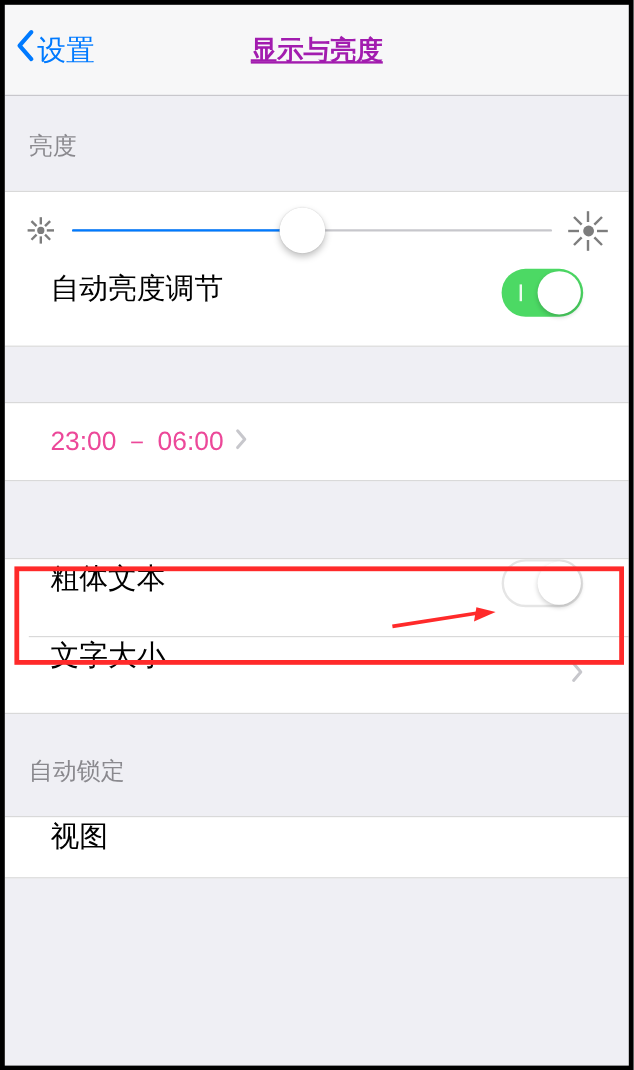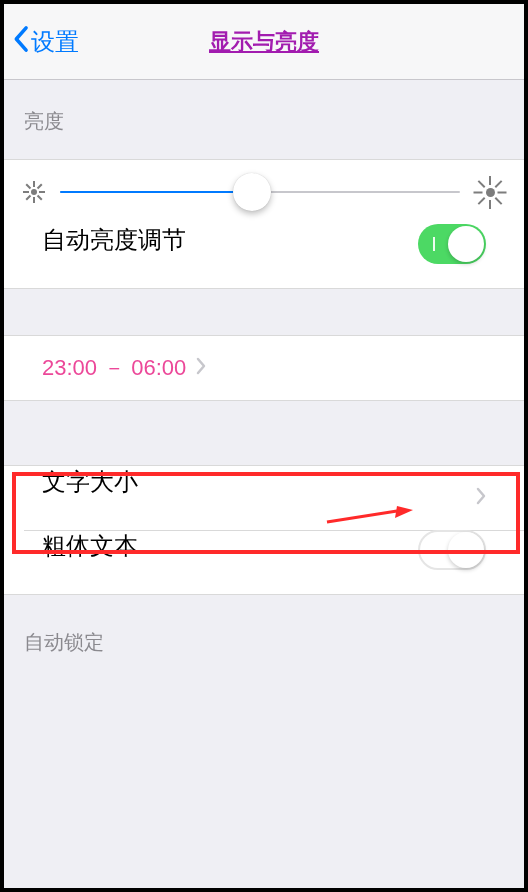--- a/index.html
+++ b/index.html
@@ -279,39 +279,44 @@
   </div>
 
   <div style="height:42px"></div>
 
 
 
   <div style="height:22px"></div>
 
   <div class="cell-group">
     <div class="cell">
+      <div class="cell-label">粗体文本</div>
+      <div class="switch off">
+        <div class="switch-knob"></div>
+      </div>
+    </div>
+    <div class="cell">
       <div class="cell-label">文字大小</div>
       <div class="cell-right">
         <div class="chevron-right">
           <svg width="10" height="18" viewBox="0 0 10 18">
               <path d="M2 2 L8 9 L2 16" stroke="#c7c7cc" stroke-width="2.5" fill="none" stroke-linecap="round" stroke-linejoin="round"></path>
             </svg>
         </div>
       </div>
     </div>
-    <div class="cell">
-      <div class="cell-label">粗体文本</div>
-      <div class="switch off">
-        <div class="switch-knob"></div>
-      </div>
-    </div>
   </div>
 
   <div class="section-header" style="padding-top:34px">自动锁定</div>
 
+  <div class="cell-group">
+    <div class="cell" style="min-height:50px">
+      <div class="cell-label">视图</div>
+    </div>
+  </div>
 
 </div>
 
 <div class="highlight-box"></div>
 <div class="arrow">
   <svg width="90" height="26" viewBox="0 0 90 26">
     <line x1="2" y1="20" x2="72" y2="9" stroke="#ff2a2a" stroke-width="3"></line>
     <polygon points="72,4 88,8 70,16" fill="#ff2a2a"></polygon>
   </svg>
 </div>

